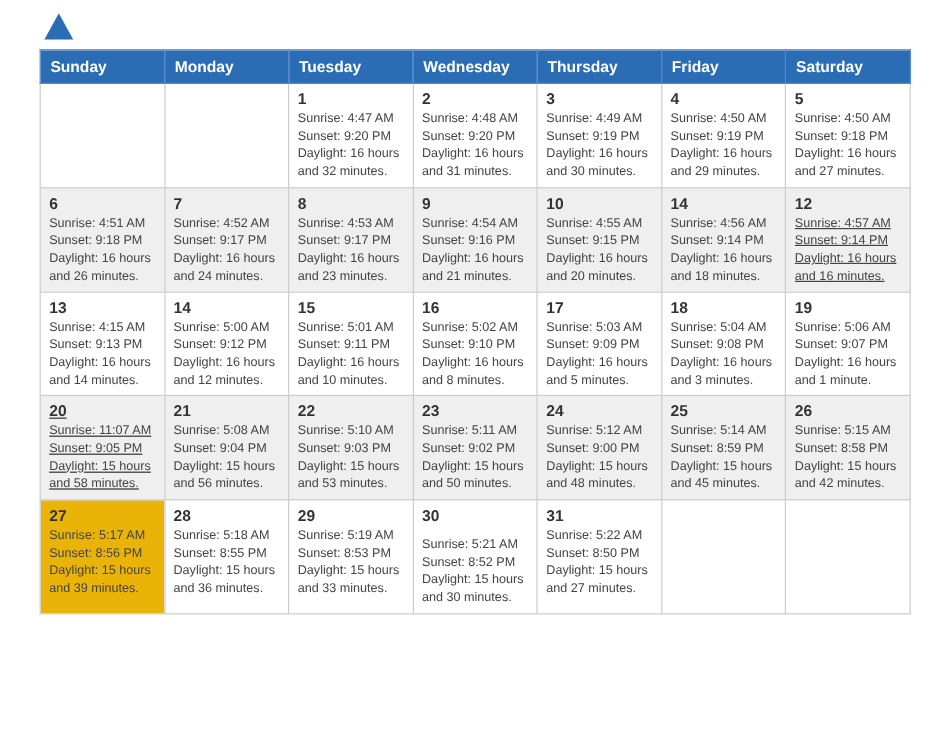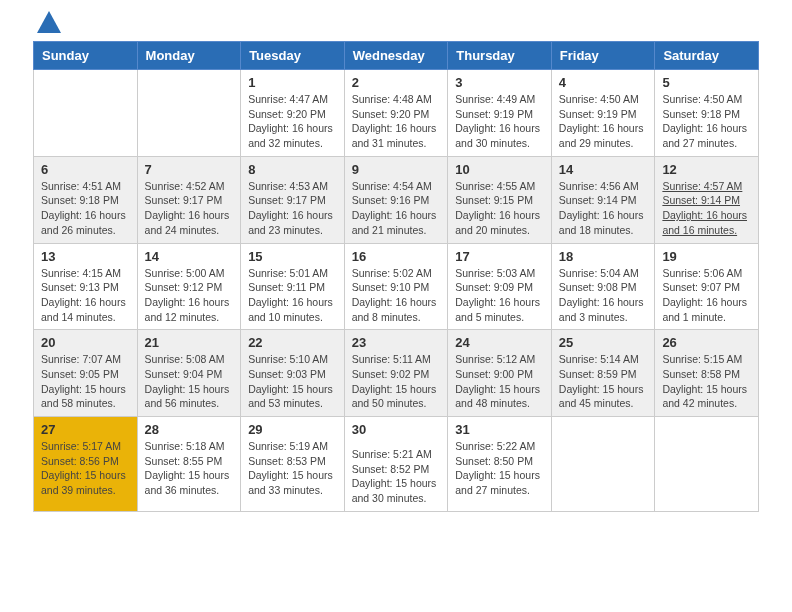--- a/index.html
+++ b/index.html
@@ -176,23 +176,23 @@
 Daylight: 16 hours and 3 minutes.</div>
           </td>
           <td style="background: rgb(255, 255, 255);">
             <span class="day-num">19</span>
             <div class="day-info" style="white-space: pre-line;">Sunrise: 5:06 AM
 Sunset: 9:07 PM
 Daylight: 16 hours and 1 minute.</div>
           </td>
         </tr>
         <tr>
-          <td style="background: rgb(239, 239, 239);">
+          <td style="background: rgb(239, 239, 239); text-decoration: underline;">
             <span class="day-num">20</span>
-            <div class="day-info" style="white-space: pre-line;">Sunrise: 7:07 AM
+            <div class="day-info" style="white-space: pre-line;">Sunrise: 11:07 AM
 Sunset: 9:05 PM
 Daylight: 15 hours and 58 minutes.</div>
           </td>
           <td style="background: rgb(239, 239, 239);">
             <span class="day-num">21</span>
             <div class="day-info" style="white-space: pre-line;">Sunrise: 5:08 AM
 Sunset: 9:04 PM
 Daylight: 15 hours and 56 minutes.</div>
           </td>
           <td style="background: rgb(239, 239, 239);">

